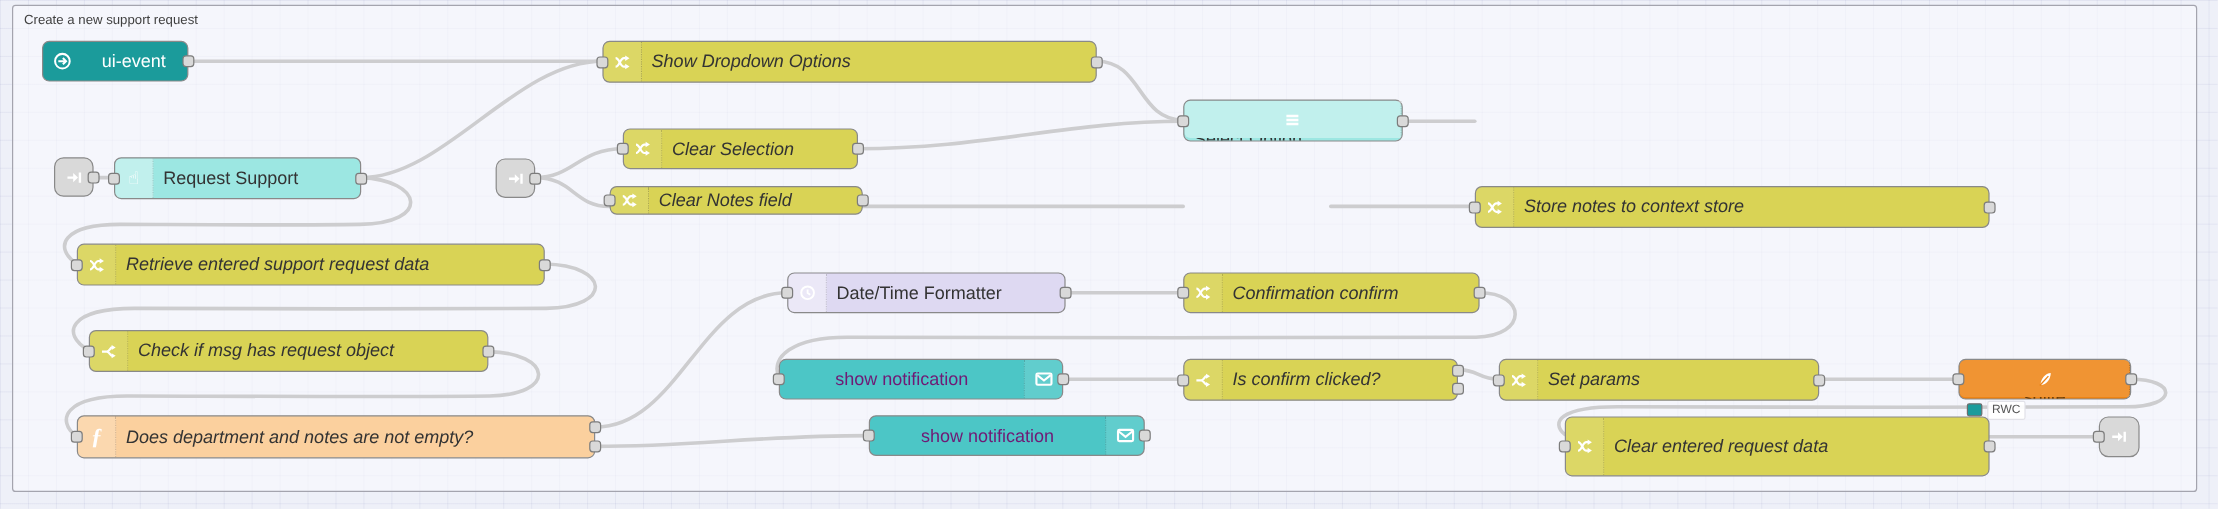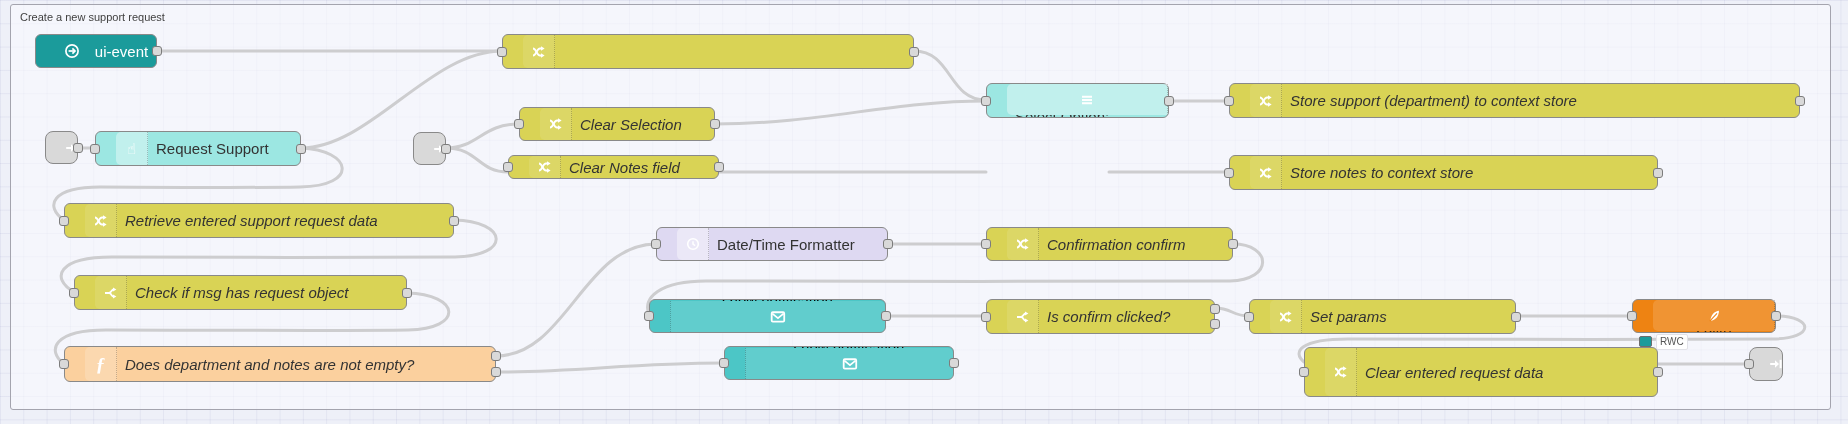--- a/index.html
+++ b/index.html
@@ -23,42 +23,42 @@
     box-sizing:border-box;
   }
   #group-label{
     position:absolute;left:20px;top:11px;font-size:11px;color:#3f3f3f;
   }
   #wires{position:absolute;left:0;top:0;}
   #wires path{stroke:#949494;stroke-width:3;fill:none;stroke-linecap:round;}
   .node{
     position:absolute;display:flex;align-items:stretch;
     border:1px solid #898989;border-radius:6px;box-sizing:border-box;
-    font-size:15px;color:#333;padding-left:20px;
+    font-size:15px;color:#333;
   }
   .node .strip{
     flex:0 0 31px;display:flex;align-items:center;justify-content:center;
     border-right:1px dotted rgba(0,0,0,.22);
     border-radius:5px 0 0 5px;
   }
   .node .strip.right{
     border-right:none;border-left:1px dotted rgba(0,0,0,.22);
     border-radius:0 5px 5px 0;
   }
   .node .label{
     flex:1;display:flex;align-items:center;padding:0 8px;white-space:nowrap;overflow:hidden;
   }
   .node .label.center{justify-content:center;}
   .italic .label{font-style:italic;}
   .n-change{background:#d9d355;}
   .n-change .strip{background:rgba(255,255,255,.10);}
   .n-widget{background:#9ce7e2;}
   .n-widget .strip{background:rgba(255,255,255,.38);}
   .n-event{background:#1b9b9b;color:#fff;}
-  .n-notif{background:#4cc6c6;color:#000000;flex-direction:column;}
+  .n-notif{background:#4cc6c6;color:#701a75;}
   .n-notif .strip{background:rgba(255,255,255,.12);}
   .n-func{background:#fbd09e;}
   .n-func .strip{background:rgba(255,255,255,.18);}
   .n-moment{background:#ded9f2;}
   .n-moment .strip{background:rgba(255,255,255,.40);}
   .n-sqlite{background:#ee8312;color:#3c2300;flex-direction:column;}
   .n-sqlite .strip{background:rgba(255,255,255,.14);}
   .n-link{background:#d9d9d9;border-radius:8px;justify-content:center;align-items:center;display:flex;}
   .port{
     position:absolute;width:10px;height:10px;background:#d9d9d9;
@@ -186,20 +186,21 @@
     <i class="port in"></i>
     <i class="port out"></i>
   </div>
 
   <div class="node n-change italic" style="left:502px;top:34px;width:412px;height:35px;">
     <span class="strip">
         <svg class="ic" width="16" height="16">
           <use href="#i-shuffle"></use>
         </svg>
       </span>
+    <span class="label">Show Dropdown Options</span>
     <i class="port in"></i>
     <i class="port out"></i>
   </div>
 
   <div class="node n-link" style="left:413px;top:132px;width:33px;height:33px;">
     <span>
         <svg class="ic" width="16" height="16">
           <use href="#i-link"></use>
         </svg>
       </span>
@@ -233,30 +234,20 @@
         <svg class="ic" width="16" height="16">
           <use href="#i-list"></use>
         </svg>
       </span>
     <span class="label">Select Option:</span>
     <i class="port in"></i>
     <i class="port out"></i>
   </div>
 
 
-  <div class="node n-change italic" style="left:1229px;top:83px;width:571px;height:35px;">
-    <span class="strip">
-        <svg class="ic" width="16" height="16">
-          <use href="#i-shuffle"></use>
-        </svg>
-      </span>
-    <span class="label">Store support (department) to context store</span>
-    <i class="port in"></i>
-    <i class="port out"></i>
-  </div>
 
   <div class="node n-change italic" style="left:1229px;top:155px;width:429px;height:35px;">
     <span class="strip">
         <svg class="ic" width="16" height="16">
           <use href="#i-shuffle"></use>
         </svg>
       </span>
     <span class="label">Store notes to context store</span>
     <i class="port in"></i>
     <i class="port out"></i>

